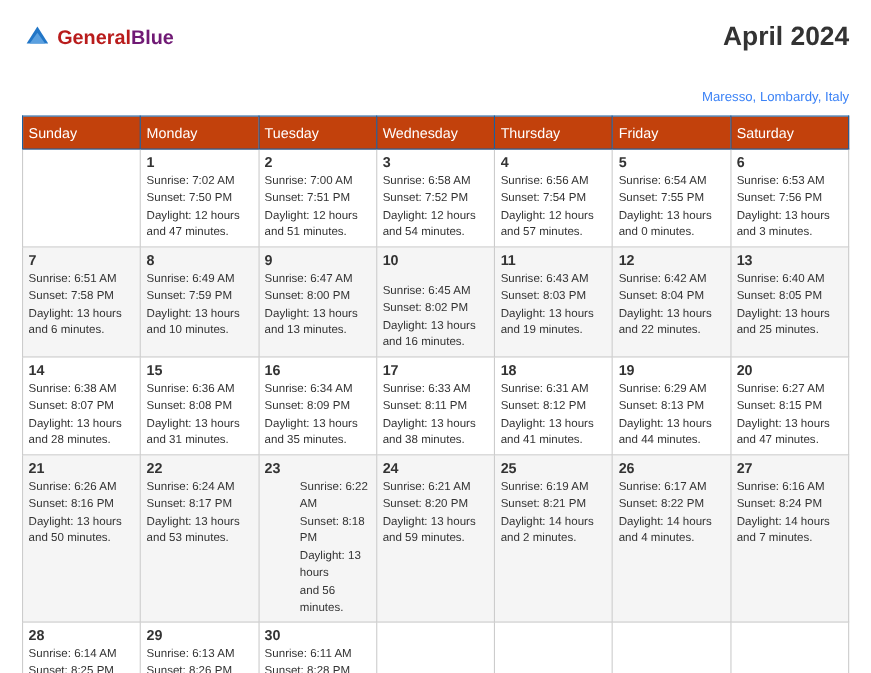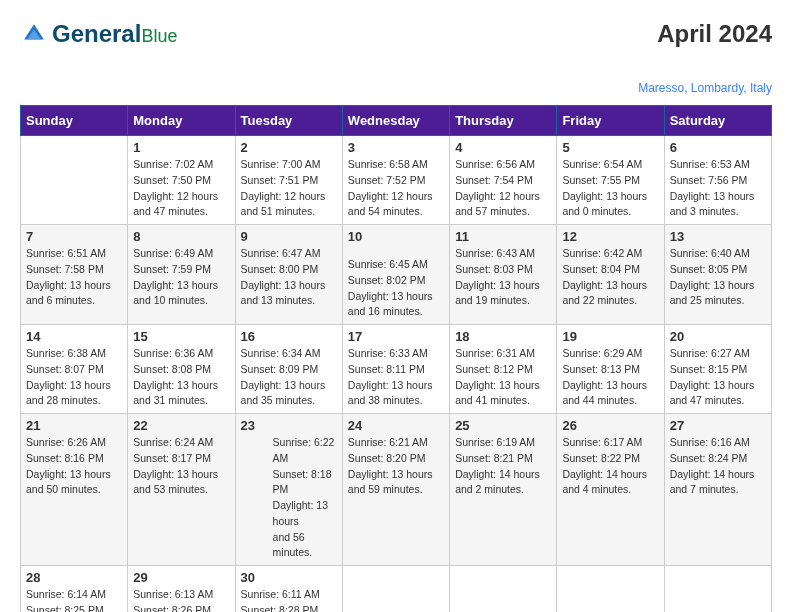--- a/index.html
+++ b/index.html
@@ -15,28 +15,28 @@
       justify-content: space-between;
       align-items: flex-start;
       margin-bottom: 10px;
     }
     .logo {
       display: flex;
       align-items: center;
       gap: 4px;
     }
     .logo-text-general {
-      font-size: 24px;
+      font-size: 18px;
       font-weight: bold;
-      color: #0c4a6e;
+      color: #b91c1c;
     }
     .logo-text-blue {
       font-size: 18px;
-      font-weight: normal;
-      color: #15803d;
+      font-weight: bold;
+      color: #701a75;
     }
     .logo-icon {
       width: 28px;
       height: 28px;
     }
     .title-area {
       text-align: right;
     }
     .main-title {
       font-size: 24px;
@@ -47,26 +47,26 @@
       font-size: 12px;
       color: #3b82f6;
       margin-top: 33px;
     }
     .calendar {
       width: 100%;
       border-collapse: collapse;
       font-size: 11px;
     }
     .calendar thead tr th {
-      background: #4c1d95;
+      background: #c2410c;
       color: #fff;
       padding: 7px 5px;
       text-align: left;
       font-size: 13px;
-      font-weight: bold;
+      font-weight: normal;
       border: 1px solid #1a5fa0;
     }
     .calendar tbody tr td {
       border: 1px solid #ccc;
       vertical-align: top;
       padding: 4px 5px;
       min-height: 80px;
       width: calc(100% / 7);
     }
     .calendar tbody tr {

